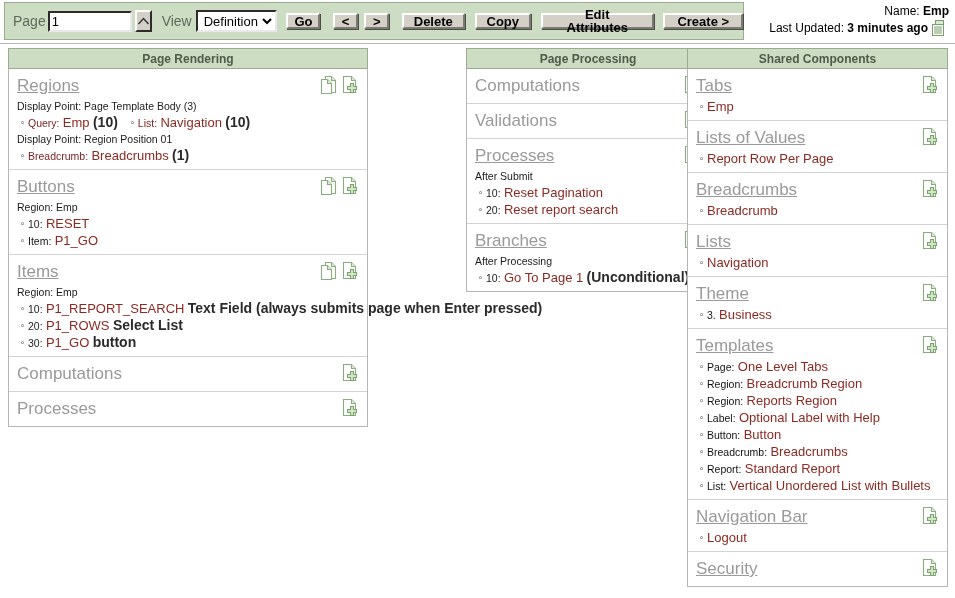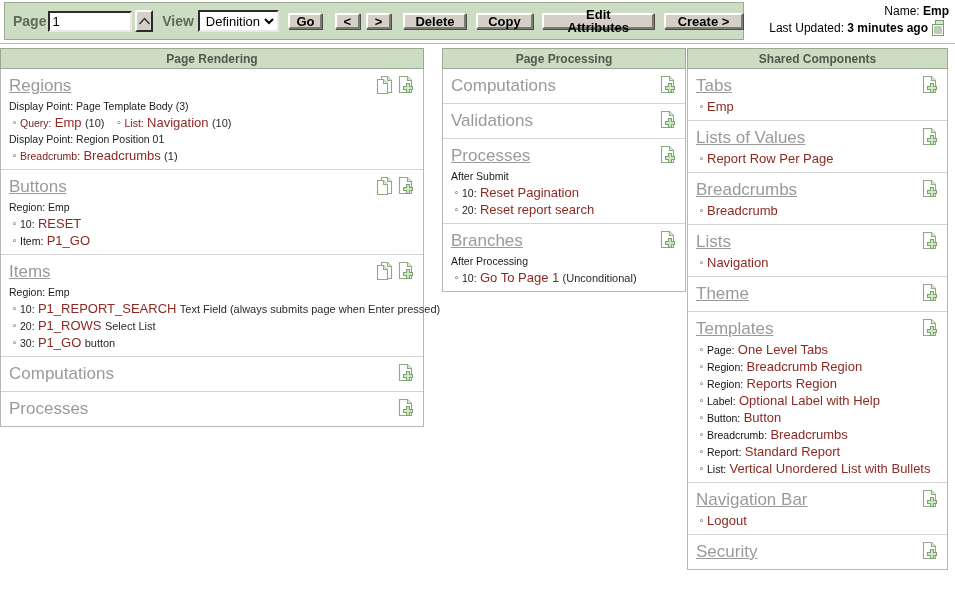--- a/index.html
+++ b/index.html
@@ -20,21 +20,21 @@
   }
   .toolbar-box {
     position: absolute; left: 4px; top: 2px; width: 740px; height: 38px;
     background: #ccddc4;
     border: 1px solid #9aab92;
     display: flex; align-items: center;
     padding-left: 8px;
     gap: 0px;
   }
   .tb-label {
-    font-size: 14px; color: #5f6b5a; font-weight: bold;
+    font-size: 14px; color: #5f6b5a; font-weight: normal;
     letter-spacing: 0px;
     margin-right: 2px;
   }
   .tb-text {
     width: 84px; height: 21px;
     border: 2px inset #d4d0c8;
     border-top-color:#7f7f7f; border-left-color:#7f7f7f;
     border-right-color:#e9e9e9; border-bottom-color:#e9e9e9;
     background: #ffffff; font-size: 13px;
     font-family: "Liberation Sans", sans-serif;
@@ -83,22 +83,22 @@
   }
   .meta-row { font-size: 12px; color: #000; white-space: nowrap; }
   .meta-row b { font-weight: bold; }
   .hist-icon { display:inline-block; vertical-align:-4px; margin-left:4px; }
 
   
   #cols {
     position: absolute; left: 0; top: 48px; width: 955px; height: 550px;
   }
   .col { position: absolute; top: 0; }
-  #col-left   { left: 0;   width: 424px; }
-  #col-mid    { left: 442px; width: 244px; }
+  #col-left   { left: 8px;   width: 360px; }
+  #col-mid    { left: 466px; width: 244px; }
   #col-right  { left: 687px; width: 261px; }
 
   .col-header {
     background: #ccddc4;
     border: 1px solid #9aab92;
     height: 21px;
     display:flex; align-items:center; justify-content:center;
     font-size: 12px; font-weight: bold; color: #4f5a4a;
   }
   .panel {
@@ -146,21 +146,21 @@
   .bullet {
     display: inline-block; width: 11px; color: #333; font-size: 11px;
     text-align: center; vertical-align: 1px;
   }
   .seq { font-size: 10.5px; color: #1d1d1d; }
   .kind { font-size: 10.5px; color: #7e2222; }
   .lbl-dark { font-size: 10.5px; color: #111; }
   .lnk {
     color: #8c2a22; text-decoration: none; font-size: 13px; cursor: pointer;
   }
-  .note { font-size: 11px; color: #2a2a2a; }
+  .note { font-size: 14px; color: #2a2a2a; font-weight: bold; }
   .inline-gap { display:inline-block; width: 9px; }
 </style>
 </head>
 <body>
 
 <div id="toolbar">
   <div class="toolbar-box">
     <span class="tb-label">Page</span>
     <input class="tb-text" type="text" value="1" style="">
     <span class="lov-btn">
@@ -332,21 +332,21 @@
                 <path d="M9.5 1.5 v4 h4" fill="#e2eedd" stroke="#8aad7f" stroke-width="1.1"></path>
                 <path d="M8.5 8.5 h3 v3 h3 v3 h-3 v3 h-3 v-3 h-3 v-3 h3 z" fill="#d2e6c8" stroke="#7ba46e" stroke-width="1.1"></path>
               </svg></span>
           </div><div class="sec-title link">Lists</div><div class="row"><span class="bullet">◦</span><a class="lnk">Navigation</a></div></div>
         <div class="section"><div class="sec-icons">
             <span class="icon-btn"><svg width="18" height="19" viewBox="0 0 18 19">
                 <path d="M1.5 1.5 h8 l4 4 v12 h-12 z" fill="#ffffff" stroke="#8aad7f" stroke-width="1.1"></path>
                 <path d="M9.5 1.5 v4 h4" fill="#e2eedd" stroke="#8aad7f" stroke-width="1.1"></path>
                 <path d="M8.5 8.5 h3 v3 h3 v3 h-3 v3 h-3 v-3 h-3 v-3 h3 z" fill="#d2e6c8" stroke="#7ba46e" stroke-width="1.1"></path>
               </svg></span>
-          </div><div class="sec-title link">Theme</div></div>
+          </div><div class="sec-title link">Theme</div><div class="row"><span class="bullet">◦</span><span class="lbl-dark">3.</span> <a class="lnk">Business</a></div></div>
         <div class="section"><div class="sec-icons">
             <span class="icon-btn"><svg width="18" height="19" viewBox="0 0 18 19">
                 <path d="M1.5 1.5 h8 l4 4 v12 h-12 z" fill="#ffffff" stroke="#8aad7f" stroke-width="1.1"></path>
                 <path d="M9.5 1.5 v4 h4" fill="#e2eedd" stroke="#8aad7f" stroke-width="1.1"></path>
                 <path d="M8.5 8.5 h3 v3 h3 v3 h-3 v3 h-3 v-3 h-3 v-3 h3 z" fill="#d2e6c8" stroke="#7ba46e" stroke-width="1.1"></path>
               </svg></span>
           </div><div class="sec-title link">Templates</div><div class="row"><span class="bullet">◦</span><span class="lbl-dark">Page:</span> <a class="lnk">One Level Tabs</a></div><div class="row"><span class="bullet">◦</span><span class="lbl-dark">Region:</span> <a class="lnk">Breadcrumb Region</a></div><div class="row"><span class="bullet">◦</span><span class="lbl-dark">Region:</span> <a class="lnk">Reports Region</a></div><div class="row"><span class="bullet">◦</span><span class="lbl-dark">Label:</span> <a class="lnk">Optional Label with Help</a></div><div class="row"><span class="bullet">◦</span><span class="lbl-dark">Button:</span> <a class="lnk">Button</a></div><div class="row"><span class="bullet">◦</span><span class="lbl-dark">Breadcrumb:</span> <a class="lnk">Breadcrumbs</a></div><div class="row"><span class="bullet">◦</span><span class="lbl-dark">Report:</span> <a class="lnk">Standard Report</a></div><div class="row"><span class="bullet">◦</span><span class="lbl-dark">List:</span> <a class="lnk">Vertical Unordered List with Bullets</a></div></div>
         <div class="section"><div class="sec-icons">
             <span class="icon-btn"><svg width="18" height="19" viewBox="0 0 18 19">
                 <path d="M1.5 1.5 h8 l4 4 v12 h-12 z" fill="#ffffff" stroke="#8aad7f" stroke-width="1.1"></path>

